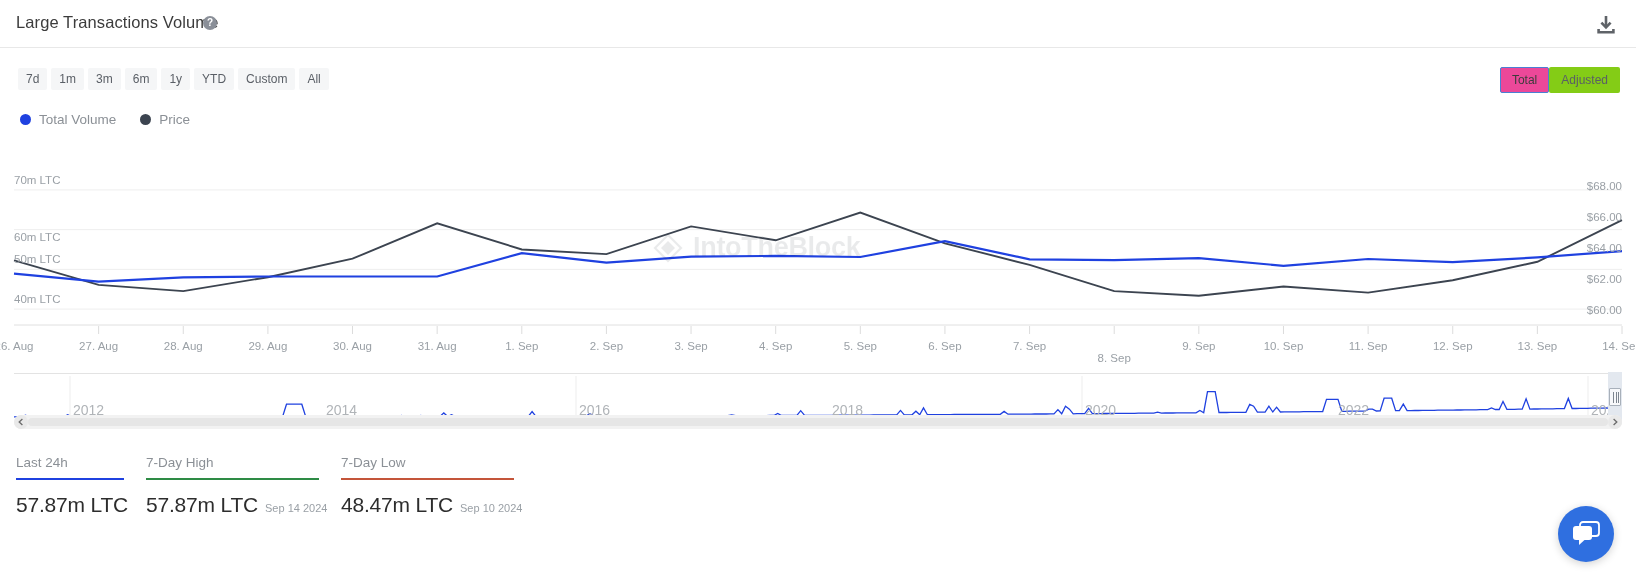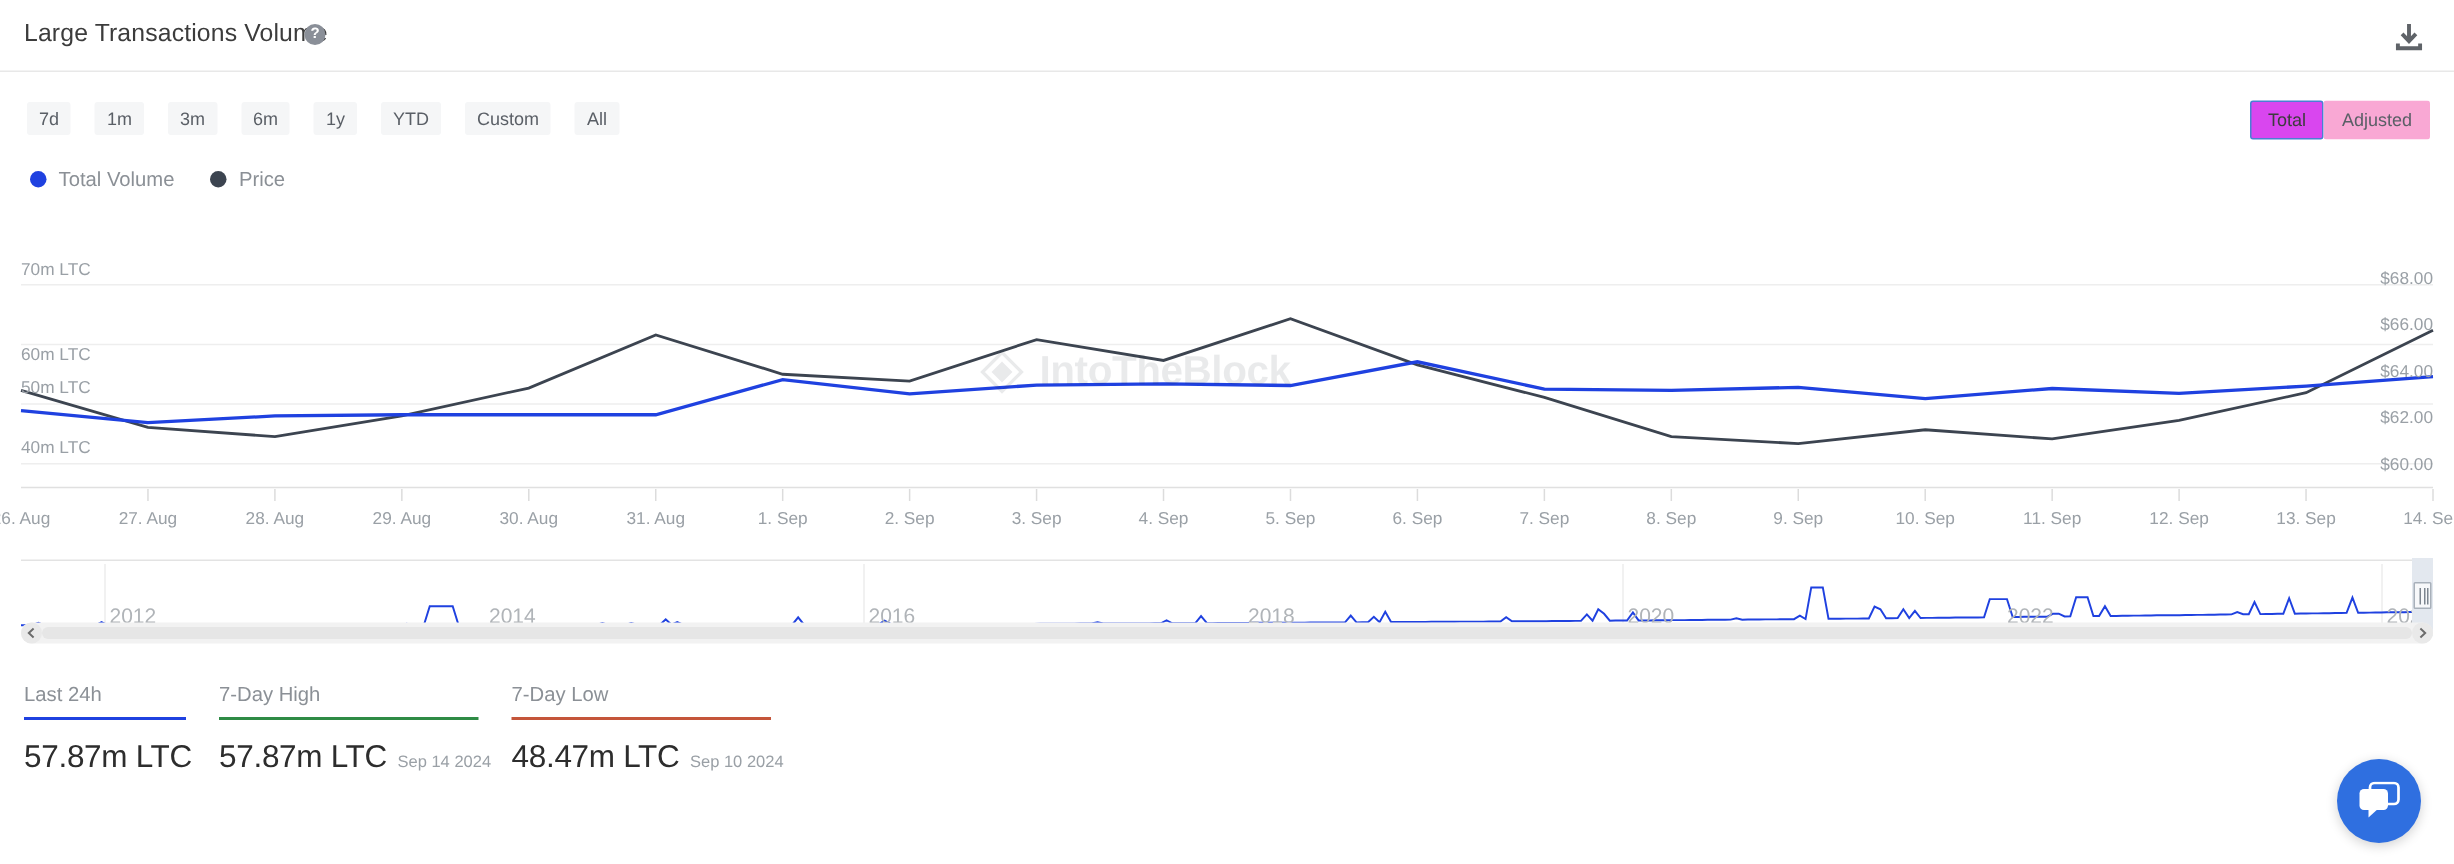--- a/index.html
+++ b/index.html
@@ -33,38 +33,38 @@
     text-align: center; font-size: 10px; font-weight: bold;
     color: #ffffff; line-height: 15px;
   }
   .download-icon {
     position: absolute; right: 19px; top: 14px;
     width: 22px; height: 22px; cursor: pointer;
   }
 
   
   .toolbar { position: absolute; left: 0; top: 48px; width: 1636px; height: 44px; }
-  .range-group { position: absolute; left: 18px; top: 20px; display: flex; gap: 16px; }
+  .range-group { position: absolute; left: 18px; top: 20px; display: flex; gap: 4px; }
   .range-btn {
     background: #f5f6f7; border: none; border-radius: 2px;
     font-family: "Liberation Sans", sans-serif;
     font-size: 12px; color: #5a5f66; padding: 5px 8px;
     cursor: pointer; line-height: 1; white-space: nowrap;
   }
   .mode-group {
     position: absolute; right: 16px; top: 19px; display: flex;
   }
   .mode-btn {
-    background: #f9a8d4; border: 1px solid transparent; border-radius: 2px;
+    background: #84cc16; border: 1px solid transparent; border-radius: 2px;
     font-family: "Liberation Sans", sans-serif;
     font-size: 12px; color: #5a5f66; padding: 6px 11px;
     cursor: pointer; line-height: 1; white-space: nowrap;
   }
   .mode-btn.active {
-    background: #d946ef; border: 1px solid #4a7fd4; color: #3c3c3c;
+    background: #ec4899; border: 1px solid #4a7fd4; color: #3c3c3c;
   }
 
   
   .legend { position: absolute; left: 20px; top: 112px; display: flex; align-items: center; gap: 24px; }
   .legend-item { display: flex; align-items: center; gap: 8px; cursor: pointer; }
   .legend-dot { width: 11px; height: 11px; border-radius: 50%; }
   .legend-label { font-size: 13.5px; color: #8b9096; white-space: nowrap; }
 
   
   .chart-area {
@@ -252,21 +252,21 @@
       <div class="xtick" style="left: 267.895px; top: 190px;">29. Aug</div>
       <div class="xtick" style="left: 352.526px; top: 190px;">30. Aug</div>
       <div class="xtick" style="left: 437.158px; top: 190px;">31. Aug</div>
       <div class="xtick" style="left: 521.789px; top: 190px;">1. Sep</div>
       <div class="xtick" style="left: 606.421px; top: 190px;">2. Sep</div>
       <div class="xtick" style="left: 691.053px; top: 190px;">3. Sep</div>
       <div class="xtick" style="left: 775.684px; top: 190px;">4. Sep</div>
       <div class="xtick" style="left: 860.316px; top: 190px;">5. Sep</div>
       <div class="xtick" style="left: 944.947px; top: 190px;">6. Sep</div>
       <div class="xtick" style="left: 1029.58px; top: 190px;">7. Sep</div>
-      <div class="xtick" style="left: 1114.21px; top: 190px;">8. Sep</div>
+      <div class="xtick" style="left: 1114.21px; top: 202px;">8. Sep</div>
       <div class="xtick" style="left: 1198.84px; top: 190px;">9. Sep</div>
       <div class="xtick" style="left: 1283.47px; top: 190px;">10. Sep</div>
       <div class="xtick" style="left: 1368.11px; top: 190px;">11. Sep</div>
       <div class="xtick" style="left: 1452.74px; top: 190px;">12. Sep</div>
       <div class="xtick" style="left: 1537.37px; top: 190px;">13. Sep</div>
       <div class="xtick" style="left: 1622px; top: 190px;">14. Sep</div>
     </div>
 </div>
 
 <div class="navigator">

